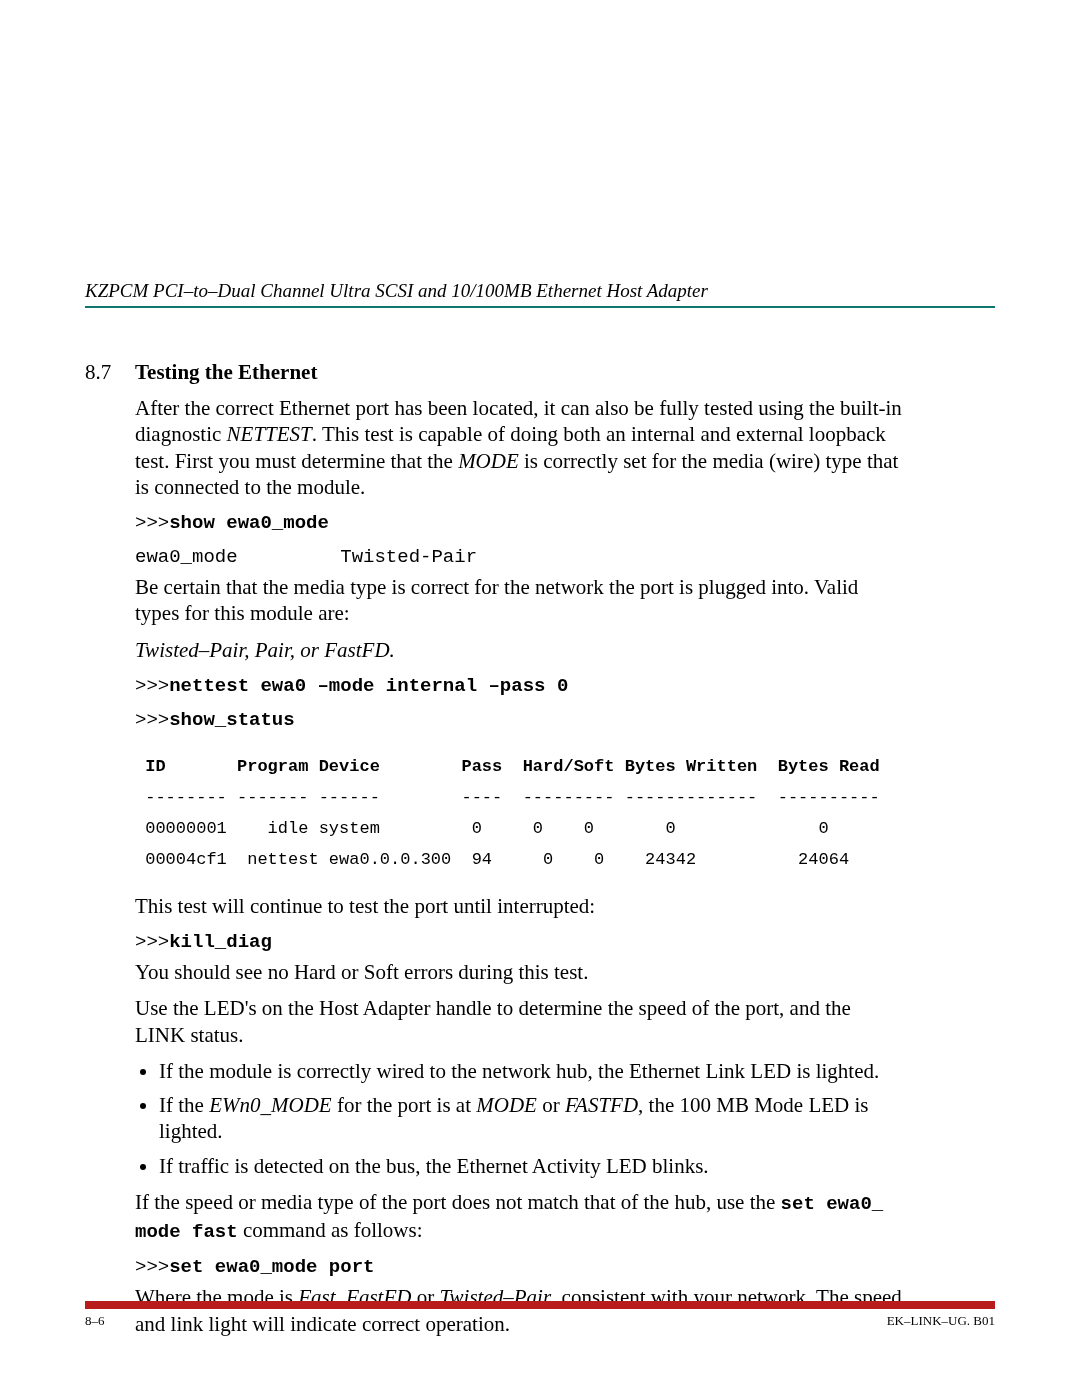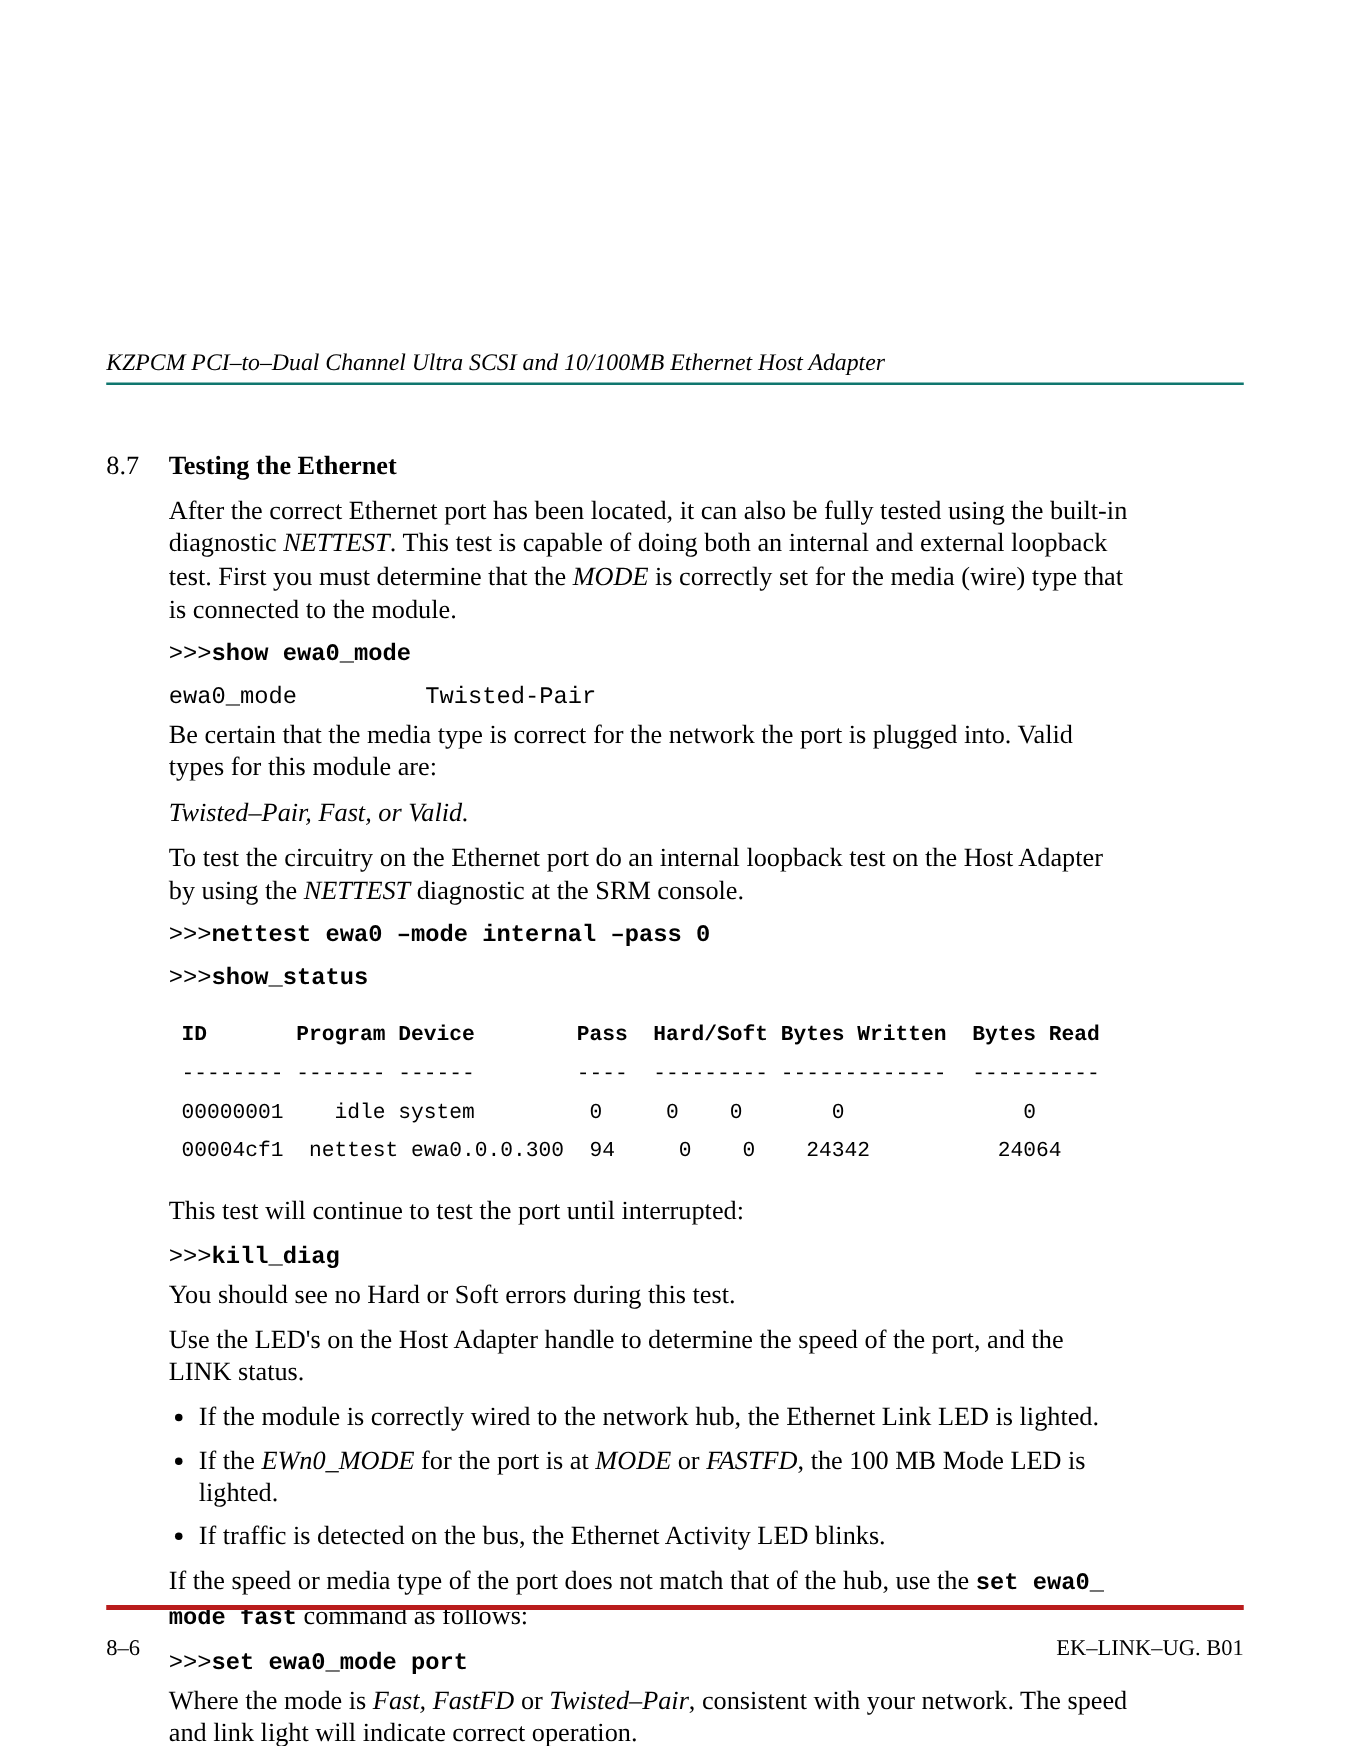--- a/index.html
+++ b/index.html
@@ -66,25 +66,25 @@
   .inline-mono {
     font-family: "Courier New", Courier, monospace;
     font-weight: bold;
     font-size: 19px;
   }
   .footer {
     position: absolute;
     bottom: 68px;
     left: 85px;
     right: 85px;
-    border-top: 4px solid #b91c1c;
-    padding-top: 20px;
+    border-top: 8px solid #b91c1c;
+    padding-top: 4px;
     display: flex;
     justify-content: space-between;
-    font-size: 18px;
+    font-size: 13px;
   }
 </style>
 </head>
 <body>
 
 <div class="page">
 
   <div class="running-header">KZPCM PCI–to–Dual Channel Ultra SCSI and 10/100MB Ethernet Host Adapter</div>
 
   <div class="section-row">
@@ -96,25 +96,22 @@
 
     <p class="para">
       <span>After the correct Ethernet port has been located, it can also be fully tested using the built-in diagnostic </span><span class="italic">NETTEST</span><span>.  This test is capable of doing both an internal and external loopback test. First you must determine that the </span><span class="italic">MODE</span><span> is correctly set for the media (wire) type that is connected to the module.</span>
     </p>
 
     <div class="mono"><span>&gt;&gt;&gt;</span><span class="bold">show ewa0_mode</span></div>
     <div class="mono">ewa0_mode         Twisted-Pair</div>
 
     <p class="para">Be certain that the media type is correct for the network the port is plugged into. Valid types for this module are:</p>
 
-    <p class="para italic">Twisted–Pair, Fast, or Valid.</p>
+    <p class="para italic">Twisted–Pair, Pair, or FastFD.</p>
 
-    <p class="para">
-      <span>To test the circuitry on the Ethernet port do an internal loopback test on the Host Adapter by using the </span><span class="italic">NETTEST</span><span> diagnostic at the SRM console.</span>
-    </p>
 
     <div class="mono"><span>&gt;&gt;&gt;</span><span class="bold">nettest ewa0 –mode internal –pass 0</span></div>
     <div class="mono" style="margin-bottom:26px;"><span>&gt;&gt;&gt;</span><span class="bold">show_status</span></div>
 
     <div class="mono" style="font-size:17px;font-weight:bold;"> ID       Program Device        Pass  Hard/Soft Bytes Written  Bytes Read</div>
     <div class="mono" style="font-size:17px;"> -------- ------- ------        ----  --------- -------------  ----------</div>
     <div class="mono" style="font-size:17px;"> 00000001    idle system         0     0    0       0              0</div>
     <div class="mono" style="font-size:17px; margin-bottom:24px;"> 00004cf1  nettest ewa0.0.0.300  94     0    0    24342          24064</div>
 
     <p class="para">This test will continue to test the port until interrupted:</p>

